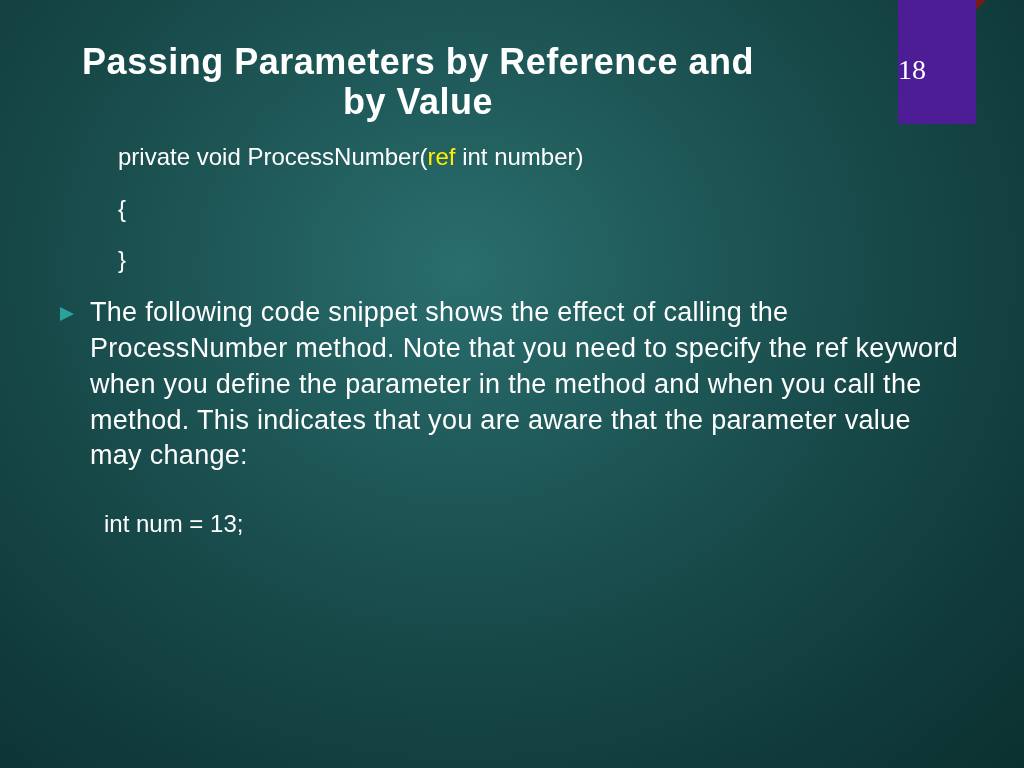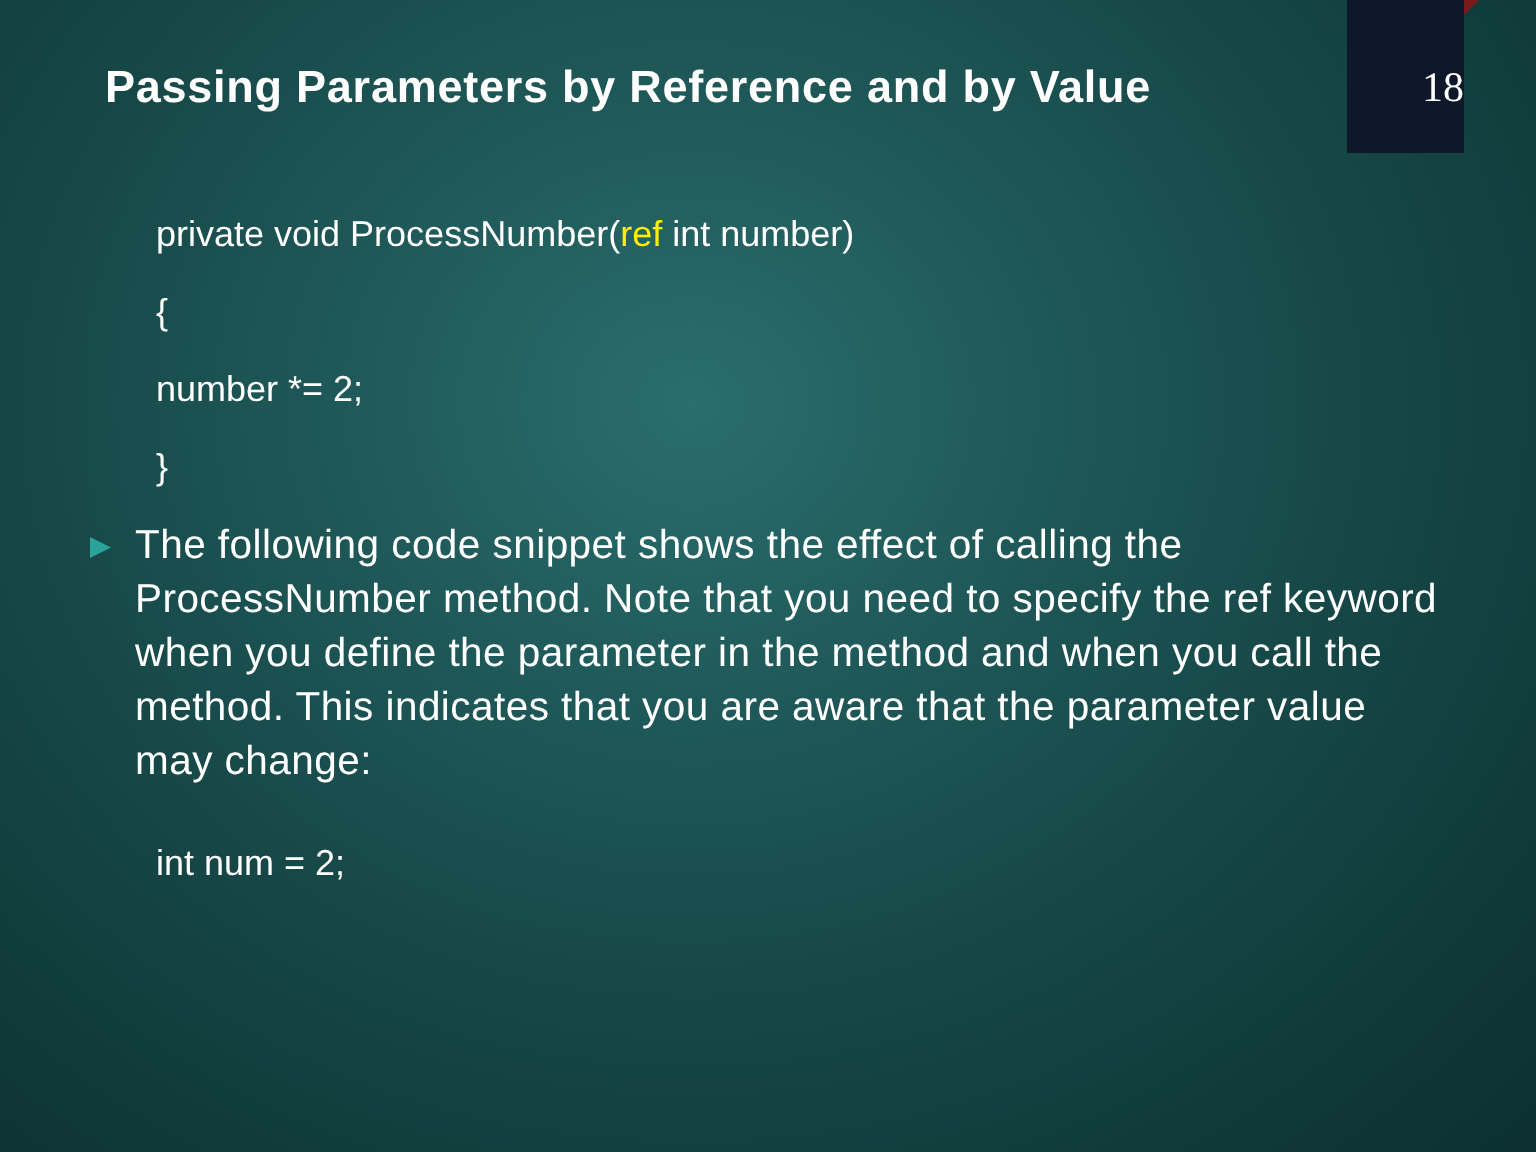--- a/index.html
+++ b/index.html
@@ -8,25 +8,25 @@
     background: radial-gradient(ellipse at 45% 35%, #2a6e6e 0%, #1f5858 30%, #174848 55%, #103a3a 80%, #0c3030 100%);
     font-family: "Century Gothic", "Segoe UI", Arial, sans-serif;
     color: #ffffff;
     position: relative;
   }
   .ribbon {
     position: absolute;
     top: 0;
     right: 48px;
     width: 78px;
-    height: 102px;
-    background: #0f172a;
+    height: 124px;
+    background: #4c1d95;
     display: flex;
     align-items: center;
-    justify-content: flex-end;
+    justify-content: flex-start;
   }
   .ribbon::after {
     content: "";
     position: absolute;
     top: 0;
     right: -10px;
     width: 0;
     height: 0;
     border-top: 10px solid #7a1a1a;
     border-right: 10px solid transparent;
@@ -34,36 +34,37 @@
   .ribbon-number {
     font-family: Georgia, "Times New Roman", serif;
     font-size: 28px;
     color: #ffffff;
     position: relative;
     top: 8px;
   }
   .title {
     position: absolute;
     top: 42px;
-    left: 70px;
+    left: 58px;
     width: 720px;
-    font-size: 30px;
+    font-size: 36px;
     font-weight: bold;
     line-height: 1.1;
     letter-spacing: 0.5px;
+    text-align: center;
   }
   .content {
     position: absolute;
     top: 140px;
     left: 58px;
     width: 910px;
   }
   .code-line {
     font-size: 24px;
-    margin-left: 46px;
+    margin-left: 60px;
     margin-bottom: 18px;
     line-height: 1.4;
     font-weight: 300;
   }
   .code-line-tight {
     font-size: 24px;
     margin-left: 46px;
     margin-bottom: 10px;
     line-height: 1.3;
     font-weight: 300;
@@ -95,27 +96,26 @@
 </div>
 
 <h1 class="title">Passing Parameters by Reference and by Value</h1>
 
 <div class="content">
 
   <div class="code-line">
     <span>private void ProcessNumber(</span><span class="highlight">ref</span><span> int number)</span>
   </div>
   <div class="code-line">{</div>
-  <div class="code-line">number *= 2;</div>
   <div class="code-line">}</div>
 
   <div class="bullet-row">
     <span class="bullet-icon">
       <svg width="18" height="18" viewBox="0 0 18 18">
           <polygon points="2,2 16,9 2,16" fill="#2aa39a"></polygon>
         </svg>
     </span>
     <span class="bullet-text">The following code snippet shows the effect of calling the ProcessNumber method. Note that you need to specify the ref keyword when you define the parameter in the method and when you call the method. This indicates that you are aware that the parameter value may change:</span>
   </div>
 
-  <div class="code-line-tight">int num = 2;</div>
+  <div class="code-line-tight">int num = 13;</div>
 
 </div>
 
 </body></html>

